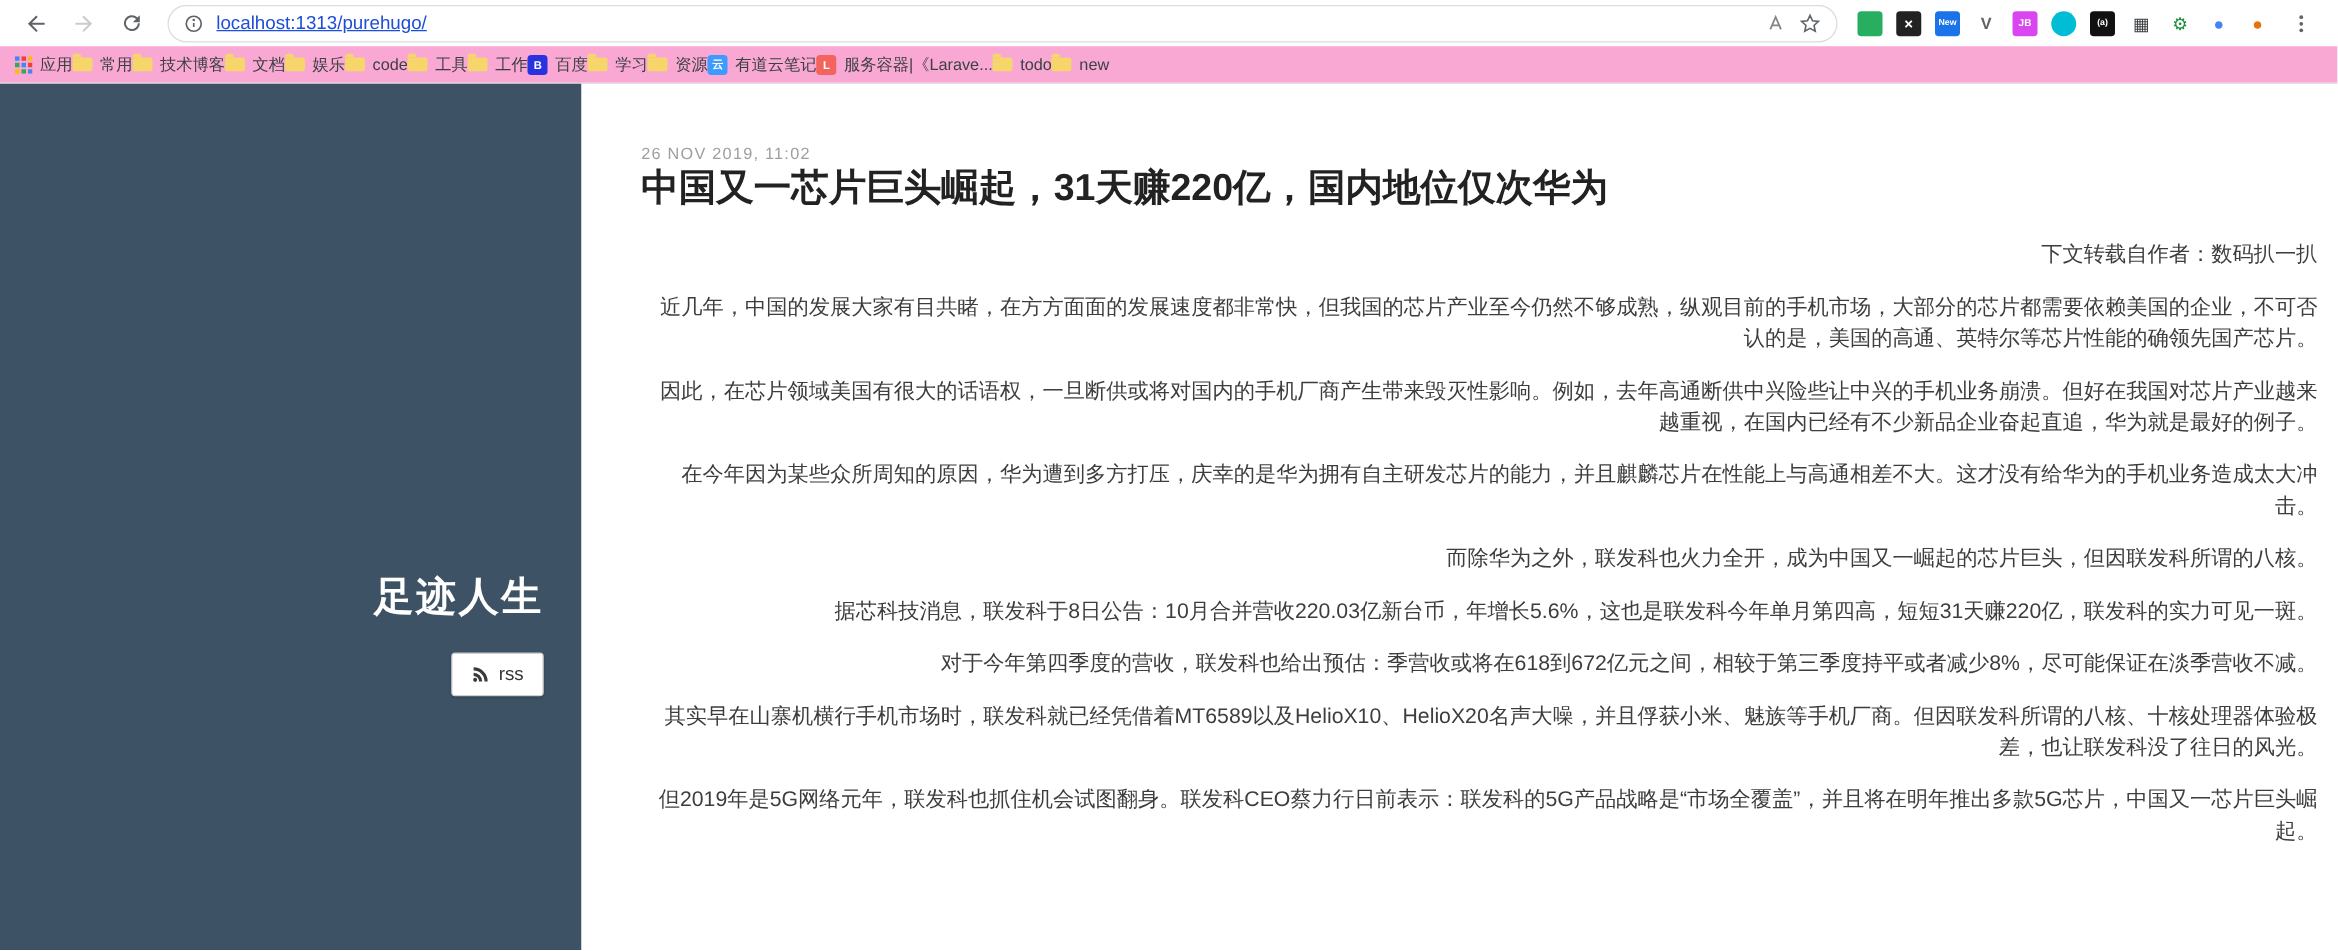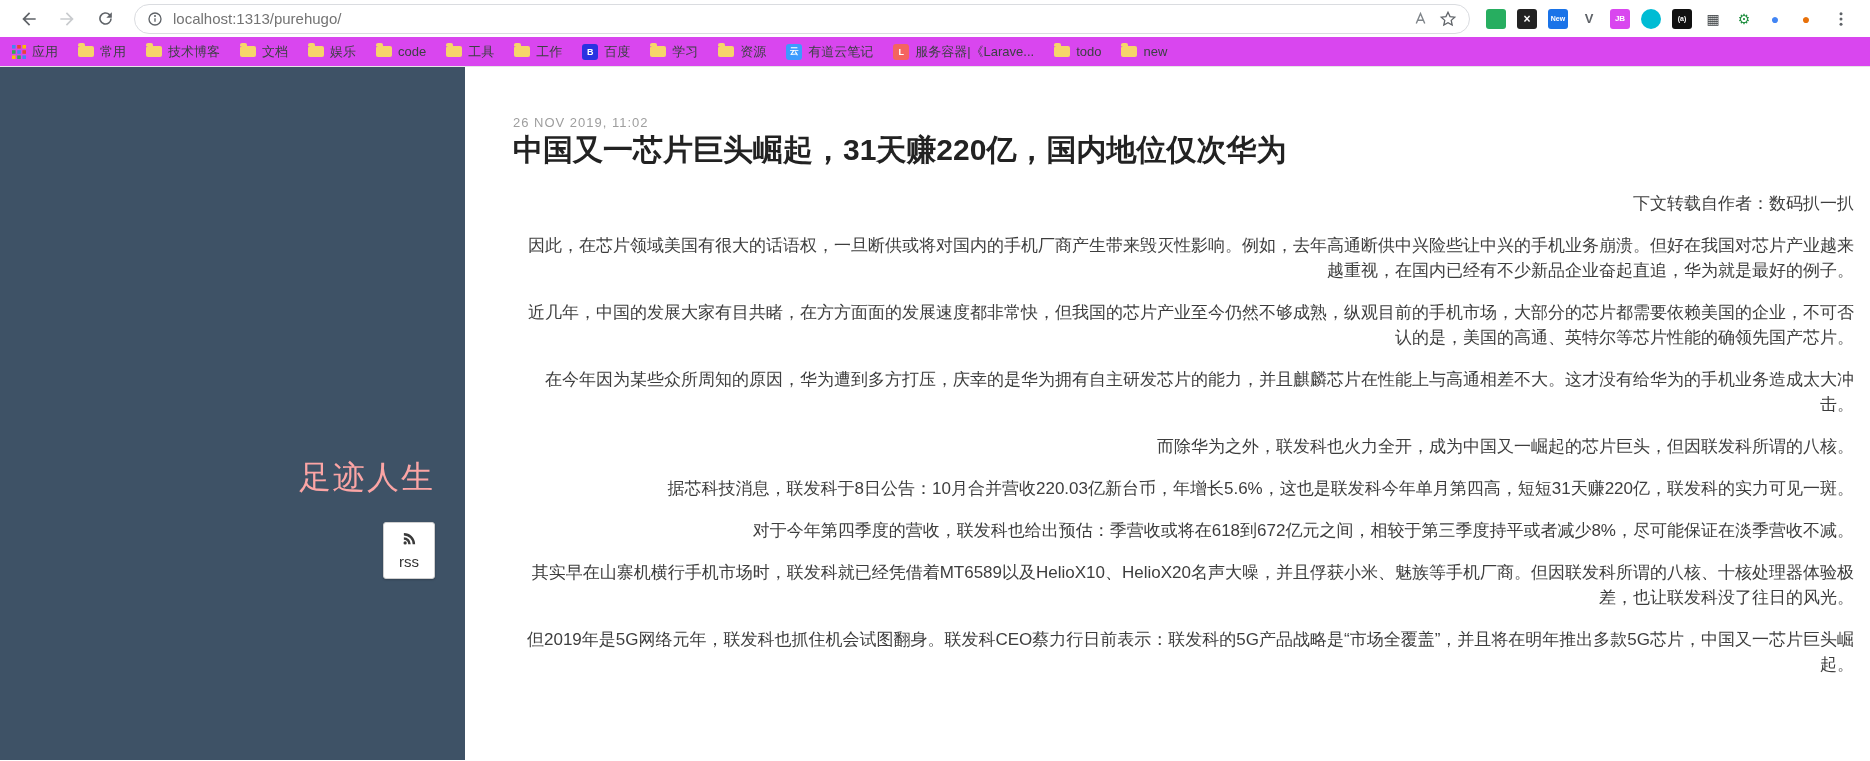--- a/index.html
+++ b/index.html
@@ -11,46 +11,46 @@
   }
 
   
   .toolbar { height:37px; display:flex; align-items:center; padding:0 10px; background:#fff; }
   .nav-btn { width:30px; height:30px; border:none; background:transparent; display:flex; align-items:center; justify-content:center; margin:0 4px; padding:0; cursor:pointer; }
   .omnibox {
     flex:1; height:30px; margin:0 10px; background:#fff;
     border:1px solid #dadce0; border-radius:15px;
     display:flex; align-items:center; padding:0 12px; gap:10px;
   }
-  .url { flex:1; font-size:15px; color:#737373; white-space:nowrap; overflow:hidden; }
+  .url { flex:1; font-size:15px; color:#1d4ed8; white-space:nowrap; overflow:hidden;text-decoration:underline; }
   .ext-row { display:flex; align-items:center; gap:11px; margin:0 6px; }
   .ext { width:20px; height:20px; display:flex; align-items:center; justify-content:center; font-size:10px; font-weight:bold; line-height:1; cursor:pointer; }
   .bookmarks {
-    height:30px; display:flex; align-items:center; gap:20px;
-    padding:0 12px; background:#d946ef; border-bottom:1px solid #e6e6e6;
+    height:30px; display:flex; align-items:center; 
+    padding:0 12px; background:#f9a8d4; border-bottom:1px solid #e6e6e6;
     font-size:13px; color:#3c4043; white-space:nowrap;
   }
   .bm { display:flex; align-items:center; gap:6px; cursor:pointer; }
   .folder-icon { width:16px; height:11px; background:var(--folder-color,#f6d56a); border-radius:2px; position:relative; flex:0 0 auto; }
   .folder-icon::before { content:""; position:absolute; top:-3px; left:0; width:7px; height:3px; background:var(--folder-color,#f6d56a); border-radius:2px 2px 0 0; }
   .fav { width:16px; height:16px; border-radius:3px; display:flex; align-items:center; justify-content:center; font-size:9px; font-weight:bold; flex:0 0 auto; }
 
   
   .page { display:flex; height:693px; }
   aside {
     width:465px; height:100%; background:var(--sidebar-bg,#3e5266);
     padding:389px 30px 0 0; text-align:right; flex:0 0 auto;
   }
-  .blog-title { margin:0; color:#fca5a5; font-size:32px; font-weight:normal; letter-spacing:2px; cursor:pointer; display:inline-block; }
+  .blog-title { margin:0; color:#ffffff; font-size:32px; font-weight:bold; letter-spacing:2px; cursor:pointer; display:inline-block; }
   .rss-row { margin-top:22px; }
   .rss-btn {
     display:inline-flex; align-items:center; gap:7px;
     background:#fff; border:1px solid #cfcfcf; border-radius:3px;
     padding:8px 15px; font-size:15px; color:#333;
-    box-shadow:0 1px 2px rgba(0,0,0,.2); cursor:pointer;flex-direction:column;
+    box-shadow:0 1px 2px rgba(0,0,0,.2); cursor:pointer;
   }
   main { flex:1; padding:48px 16px 0 48px; }
   .post-date { font-size:13px; color:var(--date-color,#9e9e9e); letter-spacing:1px; }
   .post-title { margin:0 0 20px; font-size:30px; font-weight:bold; color:var(--title-color,#222); }
   main p { margin:0 0 17px; font-size:17px; line-height:25px; color:var(--body-text,#3d3d3d);text-align:right; }
 </style>
 </head>
 <body>
 
 <div>
@@ -195,22 +195,22 @@
           </svg>
         <span>rss</span>
       </a>
     </div>
   </aside>
 
   <main>
     <div class="post-date">26 NOV 2019, 11:02</div>
     <h2 class="post-title">中国又一芯片巨头崛起，31天赚220亿，国内地位仅次华为</h2>
     <p>下文转载自作者：数码扒一扒</p>
+    <p>近几年，中国的发展大家有目共睹，在方方面面的发展速度都非常快，但我国的芯片产业至今仍然不够成熟，纵观目前的手机市场，大部分的芯片都需要依赖美国的企业，不可否认的是，美国的高通、英特尔等芯片性能的确领先国产芯片。</p>
     <p>因此，在芯片领域美国有很大的话语权，一旦断供或将对国内的手机厂商产生带来毁灭性影响。例如，去年高通断供中兴险些让中兴的手机业务崩溃。但好在我国对芯片产业越来越重视，在国内已经有不少新品企业奋起直追，华为就是最好的例子。</p>
-    <p>近几年，中国的发展大家有目共睹，在方方面面的发展速度都非常快，但我国的芯片产业至今仍然不够成熟，纵观目前的手机市场，大部分的芯片都需要依赖美国的企业，不可否认的是，美国的高通、英特尔等芯片性能的确领先国产芯片。</p>
     <p>在今年因为某些众所周知的原因，华为遭到多方打压，庆幸的是华为拥有自主研发芯片的能力，并且麒麟芯片在性能上与高通相差不大。这才没有给华为的手机业务造成太大冲击。</p>
     <p>而除华为之外，联发科也火力全开，成为中国又一崛起的芯片巨头，但因联发科所谓的八核。</p>
     <p>据芯科技消息，联发科于8日公告：10月合并营收220.03亿新台币，年增长5.6%，这也是联发科今年单月第四高，短短31天赚220亿，联发科的实力可见一斑。</p>
     <p>对于今年第四季度的营收，联发科也给出预估：季营收或将在618到672亿元之间，相较于第三季度持平或者减少8%，尽可能保证在淡季营收不减。</p>
     <p>其实早在山寨机横行手机市场时，联发科就已经凭借着MT6589以及HelioX10、HelioX20名声大噪，并且俘获小米、魅族等手机厂商。但因联发科所谓的八核、十核处理器体验极差，也让联发科没了往日的风光。</p>
     <p>但2019年是5G网络元年，联发科也抓住机会试图翻身。联发科CEO蔡力行日前表示：联发科的5G产品战略是“市场全覆盖”，并且将在明年推出多款5G芯片，中国又一芯片巨头崛起。</p>
 
   </main>
 </div>
 

